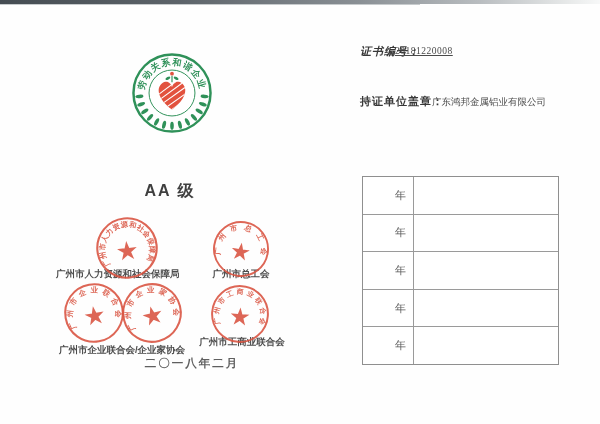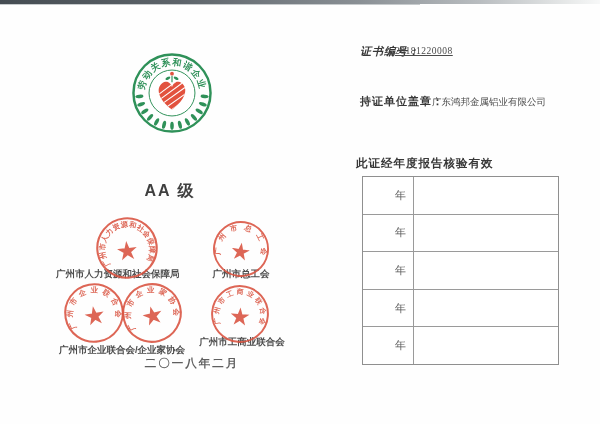--- a/index.html
+++ b/index.html
@@ -157,21 +157,20 @@
   <div class="issuer-label lab4">广州市工商业联合会</div>
 
   <div class="issue-date">二〇一八年二月</div>
 
   <div class="field-label fl-certno">证书编号：</div>
   <div class="field-value fv-certno">20181220008</div>
 
   <div class="field-label fl-holder">持证单位盖章：</div>
   <div class="field-value fv-holder">广东鸿邦金属铝业有限公司</div>
 
-  <div class="verify-title">此证经年度报告核验有效</div>
 
   <div class="verify-table">
     <div class="vrow">
       <div class="vcell-year">年</div>
       <div class="vcell-blank"></div>
     </div>
     <div class="vrow">
       <div class="vcell-year">年</div>
       <div class="vcell-blank"></div>
     </div>

